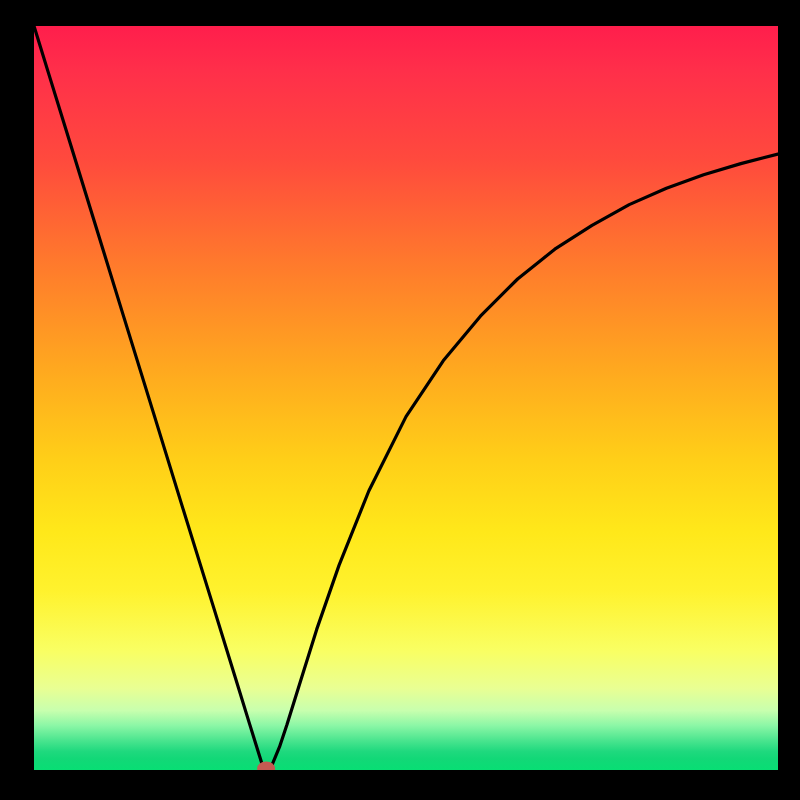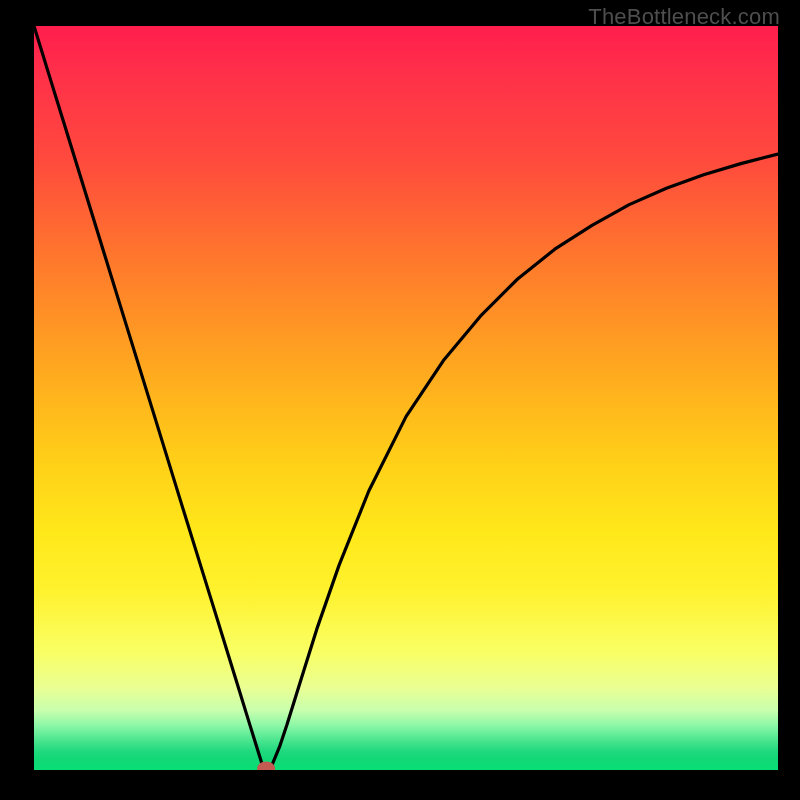--- a/index.html
+++ b/index.html
@@ -57,21 +57,20 @@
     font-size: 22px;
     letter-spacing: 0.2px;
     font-weight: 400;
   }
 </style>
 </head>
 <body>
 
 <div class="canvas">
 
-  <div class="watermark">TheBottleneck.com</div>
 
   <div class="plot-area">
     <svg viewBox="0 0 744 744" preserveAspectRatio="none">
 
       <path d="M 0.0 0.0
                L 14.9 48.4
                L 37.2 120.5
                L 59.5 192.7
                L 89.3 289.4
                L 119.0 385.4

